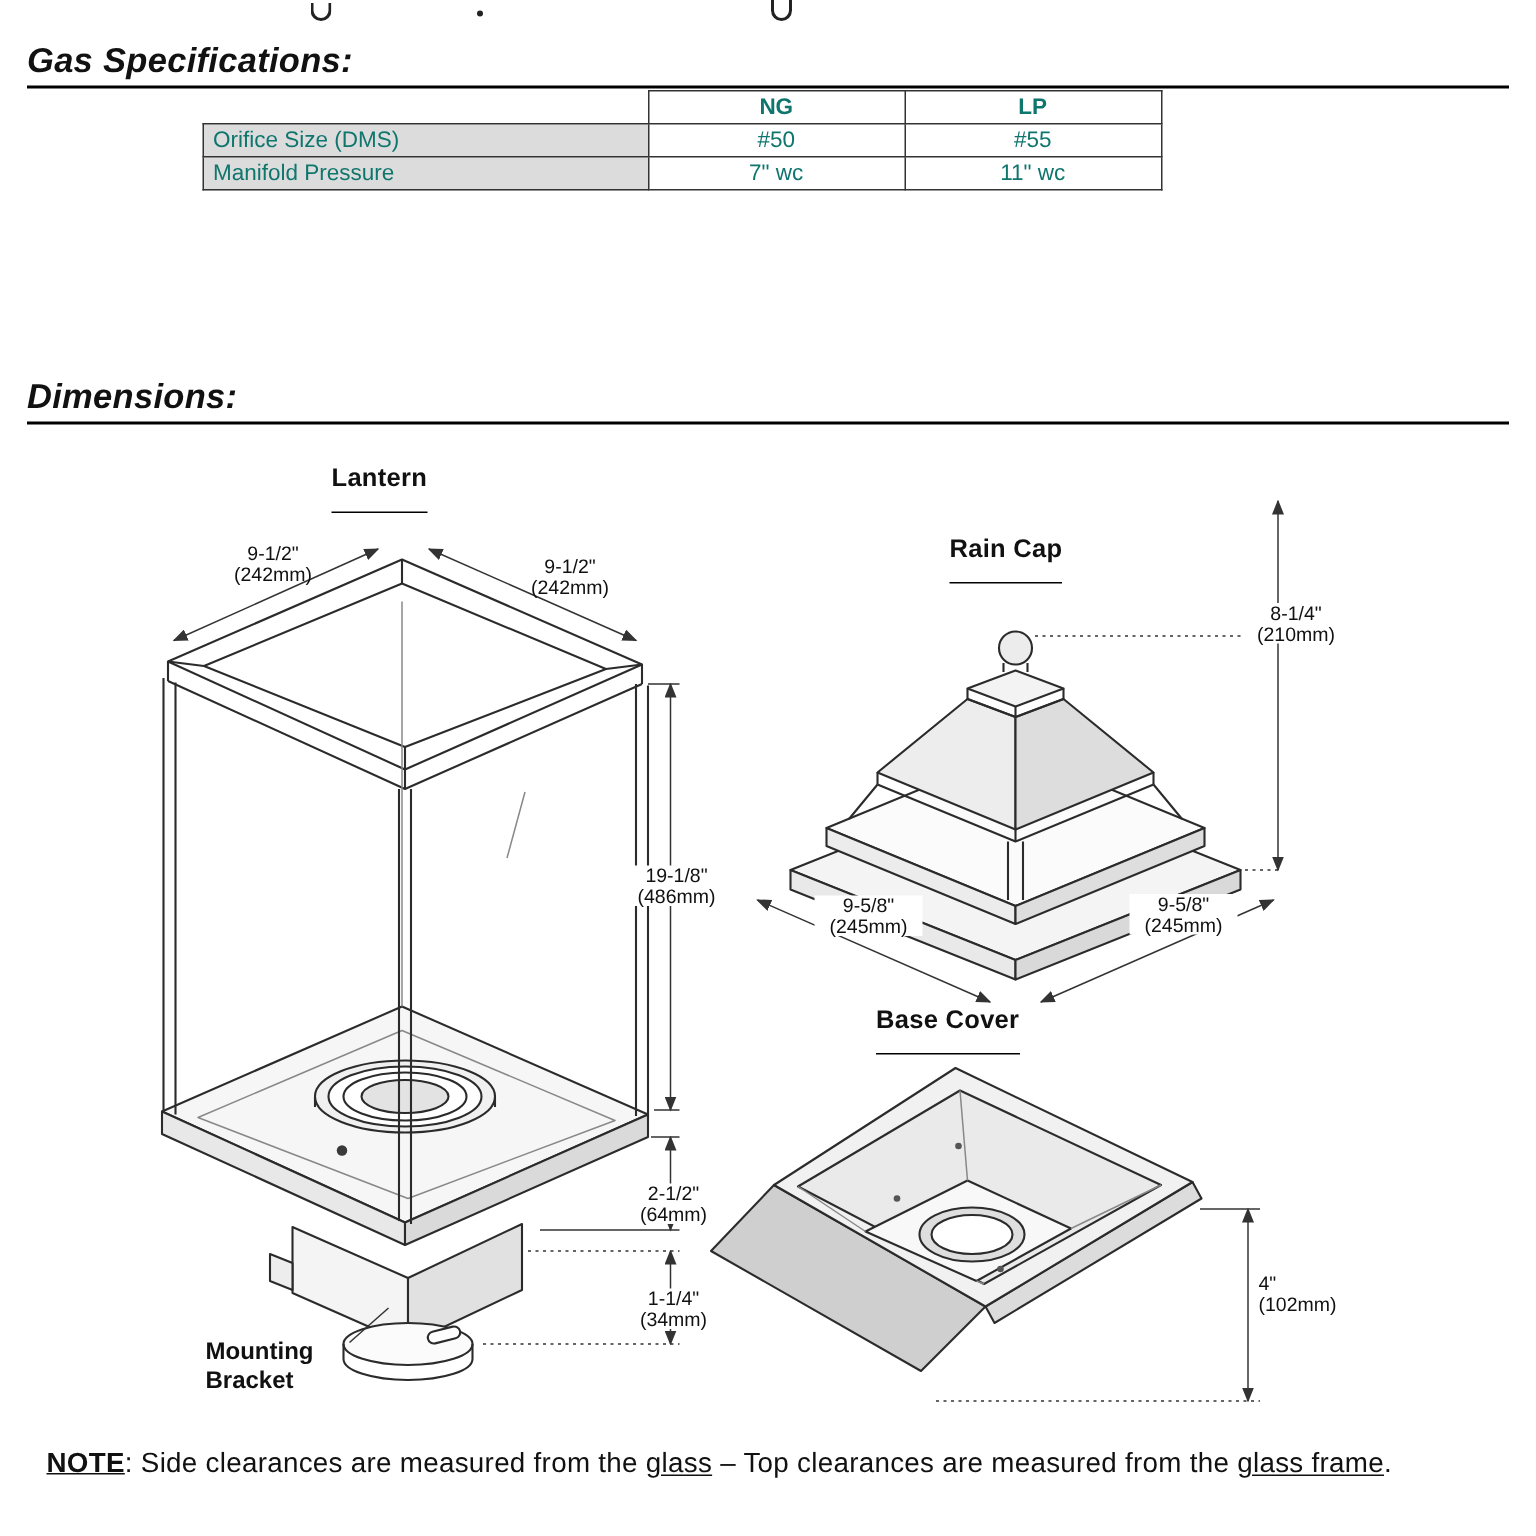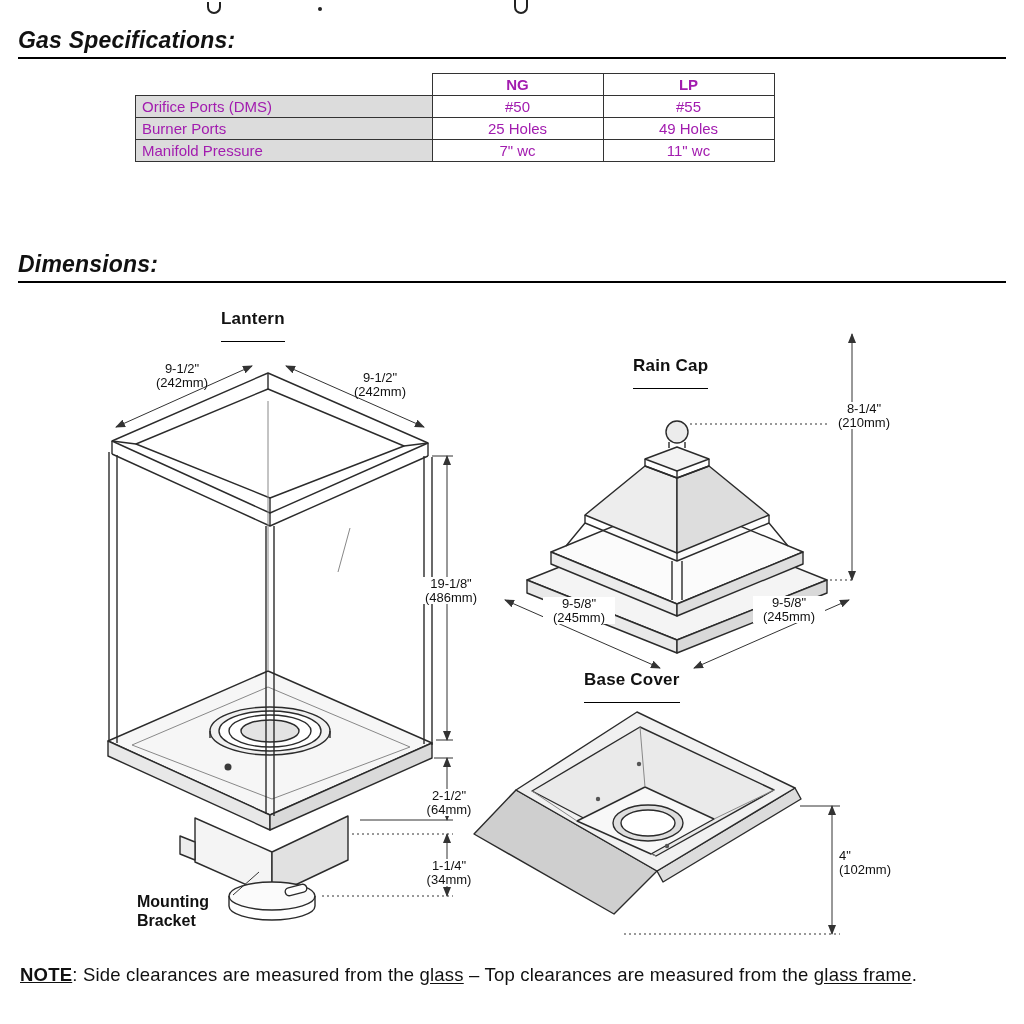--- a/index.html
+++ b/index.html
@@ -6,36 +6,36 @@
   .page{position:relative;width:1024px;height:1024px;background:#ffffff;
         font-family:"Liberation Sans",sans-serif;color:#111;overflow:hidden;}
 
   
   .section-heading{position:absolute;left:18px;width:988px;border-bottom:2px solid #000;
         padding-bottom:3px;font-size:23px;font-weight:bold;font-style:italic;letter-spacing:.2px;}
   #gas-heading{top:27px;}
   #dim-heading{top:251px;}
 
   
-  .spec-table{position:absolute;left:135px;top:73px;border-collapse:collapse;font-size:15px;color:#a21caf;padding-left:36px;}
+  .spec-table{position:absolute;left:135px;top:60px;border-collapse:collapse;font-size:15px;color:#0f766e;padding-left:36px;}
   .spec-table th,.spec-table td{border:1px solid #333;height:21px;padding:0 6px;}
   .spec-table th.colhead{width:158px;text-align:center;font-weight:bold;background:#fff;}
   .spec-table th.empty{border:none;background:transparent;width:284px;}
   .spec-table td.rowlabel{background:#dcdcdc;text-align:left;}
   .spec-table td.val{text-align:center;background:#fff;}
 
   
   .draw-title{position:absolute;font-size:17px;font-weight:bold;border-bottom:1.5px solid #000;
         padding-bottom:12px;letter-spacing:.2px;}
   .dim-label{position:absolute;font-size:13px;line-height:13.5px;text-align:center;
         background:#fff;padding:0 1px;}
   .mounting-label{position:absolute;font-size:16px;font-weight:bold;line-height:19px;}
 
   .note{position:absolute;left:20px;top:964px;font-size:18.5px;letter-spacing:.2px;white-space:nowrap;}
-  .note .nlabel{font-weight:bold;text-decoration:underline;}
+  .note .nlabel{font-weight:bold;text-decoration:underline;margin-left:11px;}
   .note u{text-underline-offset:2px;}
 
   
   .frag{position:absolute;border:2px solid #222;border-top:none;border-radius:0 0 7px 7px;}
   .frag-dot{position:absolute;width:4px;height:4px;background:#222;border-radius:50%;}
 
   
   svg{position:absolute;left:0;top:300px;}
   .dim{stroke:#333;stroke-width:1;fill:none;}
   .dotted{stroke-dasharray:2 3;}
@@ -58,28 +58,23 @@
   </div>
 
   <table class="spec-table">
     <tbody>
         <tr>
       <th class="empty"></th>
       <th class="colhead">NG</th>
       <th class="colhead">LP</th>
     </tr>
     <tr>
-      <td class="rowlabel">Orifice Ports (DMS)</td>
+      <td class="rowlabel">Orifice Size (DMS)</td>
       <td class="val">#50</td>
       <td class="val">#55</td>
-    </tr>
-    <tr>
-      <td class="rowlabel">Burner Ports</td>
-      <td class="val">25 Holes</td>
-      <td class="val">49 Holes</td>
     </tr>
     <tr>
       <td class="rowlabel">Manifold Pressure</td>
       <td class="val">7" wc</td>
       <td class="val">11" wc</td>
     </tr>
   </tbody>
     </table>
 
   <svg width="1024" height="664" viewBox="0 300 1024 664">

